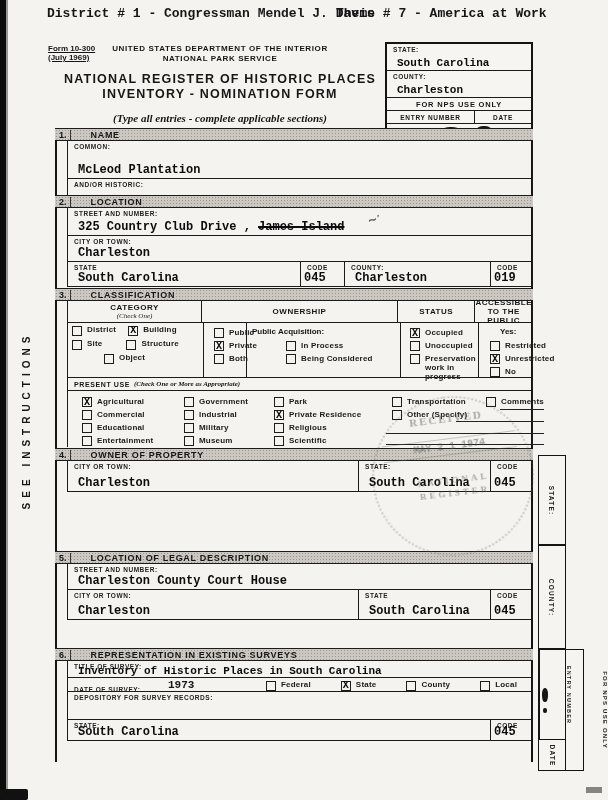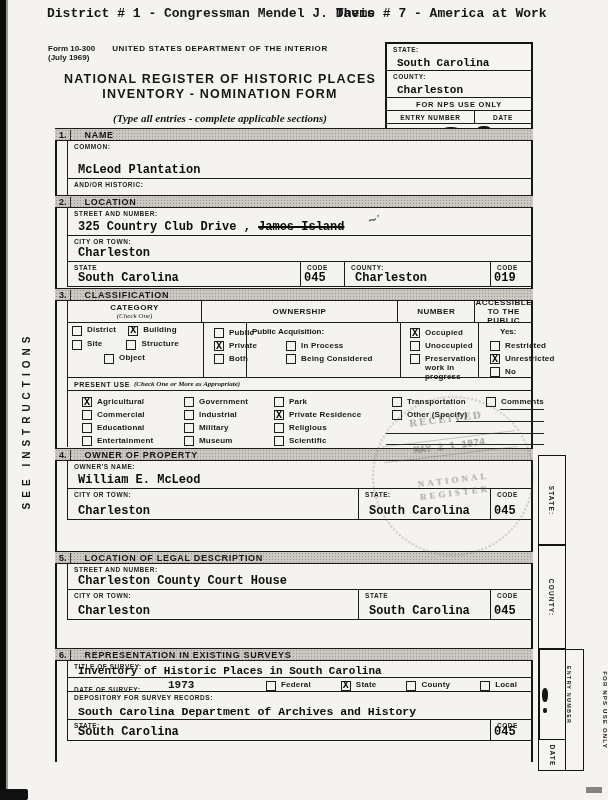--- a/index.html
+++ b/index.html
@@ -7,36 +7,36 @@
        font-family:"Liberation Sans",sans-serif;color:#161616;}
   .abs{position:absolute;}
   
   .scan-edge-left{left:0;top:0;width:6px;height:800px;background:#0b0b0b;}
   .scan-edge-left2{left:6px;top:0;width:2px;height:800px;background:rgba(40,40,40,.45);}
   .scan-mark-bl{left:0;top:789px;width:28px;height:11px;background:#111;border-radius:2px;}
   .scan-mark-br{left:586px;top:787px;width:16px;height:6px;background:rgba(40,40,40,.55);}
   
   .mono{font-family:"Liberation Mono",monospace;}
   .annot{font:bold 13px "Liberation Mono",monospace;white-space:nowrap;}
-  .formno{font:bold 8px "Liberation Sans",sans-serif;line-height:9px;}
+  .formno{font:bold 8px "Liberation Sans",sans-serif;line-height:9px;text-decoration:underline;}
   .dept{font:bold 8px "Liberation Sans",sans-serif;letter-spacing:.6px;line-height:10px;text-align:center;}
   .doctitle{font:bold 12.5px "Liberation Sans",sans-serif;letter-spacing:1.2px;line-height:15px;text-align:center;}
   .typenote{font:bold italic 11px "Liberation Serif",serif;text-align:center;}
   .lbl{font:bold 6.5px "Liberation Sans",sans-serif;letter-spacing:.55px;color:#222;
        padding:2px 0 0 6px;white-space:nowrap;}
   .val{font:700 12px "Liberation Mono",monospace;color:#0c0c0c;position:absolute;left:10px;bottom:1px;white-space:nowrap;margin-top:44px;}
   .struck{text-decoration:line-through;text-decoration-thickness:2px;}
   
   .form{left:55px;top:128px;width:478px;height:634px;}
   .section{position:absolute;left:0;width:478px;}
   .bar{position:relative;height:13px;border-top:1.6px solid #1b1b1b;border-bottom:1.6px solid #1b1b1b;
        background-color:#ccc8c1;background-image:radial-gradient(rgba(70,70,70,.38) 1px,transparent 1px);
        background-size:3px 3px;display:flex;align-items:center;box-sizing:border-box;}
   .bar .num{font:bold 9px "Liberation Sans",sans-serif;padding:0 3px 0 4px;border-right:1.1px solid #333;}
-  .bar .ttl{font:bold 9px "Liberation Sans",sans-serif;letter-spacing:.7px;padding-left:14px;}
+  .bar .ttl{font:bold 9px "Liberation Sans",sans-serif;letter-spacing:.7px;padding-left:20px;}
   .rows{margin-left:12px;border-left:1.6px solid #1b1b1b;border-right:1.6px solid #1b1b1b;}
   .row{position:relative;border-bottom:1.6px solid #1b1b1b;box-sizing:border-box;}
   .cells{display:flex;}
   .cell{position:relative;box-sizing:border-box;}
   .cell + .cell{border-left:1.6px solid #1b1b1b;}
   .form-outer{left:55px;top:128px;width:478px;height:634px;border-left:2px solid #141414;
               border-right:2px solid #141414;pointer-events:none;box-sizing:border-box;}
   
   .cb-item{display:flex;align-items:flex-start;gap:5px;margin:2.5px 0;}
   .cb{width:8px;height:8px;min-width:8px;border:1.3px solid #1d1d1d;display:inline-flex;align-items:center;
@@ -92,20 +92,21 @@
 
 <div class="abs annot" style="left:47px;top:6px;">District # 1 - Congressman Mendel J. Davis</div>
 <div class="abs annot" style="left:336px;top:6px;">Theme # 7 - America at Work</div>
 
 <div class="abs formno" style="left:48px;top:44px;">
   <div>Form 10-300</div>
   <div>(July 1969)</div>
 </div>
 <div class="abs dept" style="left:80px;top:44px;width:280px;">
   <div>UNITED STATES DEPARTMENT OF THE INTERIOR</div>
+  <div>NATIONAL PARK SERVICE</div>
 </div>
 <div class="abs doctitle" style="left:60px;top:72px;width:320px;">
   <div>NATIONAL REGISTER OF HISTORIC PLACES</div>
   <div>INVENTORY - NOMINATION FORM</div>
 </div>
 <div class="abs typenote" style="left:60px;top:112px;width:320px;">(Type all entries - complete applicable sections)</div>
 
 <div class="abs npsbox">
   <div class="nrow" style="height:27px;">
     <div class="lbl">STATE:</div>
@@ -196,21 +197,21 @@
       <span class="num">3.</span>
       <span class="ttl">CLASSIFICATION</span>
     </div>
     <div class="rows">
       <div class="clshead">
         <div class="hc" style="width:135px;border-right:1.6px solid #1b1b1b;">
           <span>CATEGORY</span>
           <span class="sub">(Check One)</span>
         </div>
         <div class="hc" style="width:197px;border-right:1.6px solid #1b1b1b;">OWNERSHIP</div>
-        <div class="hc" style="width:78px;border-right:1.6px solid #1b1b1b;">NUMBER</div>
+        <div class="hc" style="width:78px;border-right:1.6px solid #1b1b1b;">STATUS</div>
         <div class="hc" style="flex:1;">ACCESSIBLE TO THE PUBLIC</div>
       </div>
       <div class="clsbody">
         <div class="vline" style="left:135px;"></div>
         <div class="vline" style="left:178px;"></div>
         <div class="vline" style="left:332px;"></div>
         <div class="vline" style="left:410px;"></div>
         <div class="abs cbgroup h" style="left:4px;top:2px;gap:12px;">
             <div class="cb-item">
               <span class="cb"></span>
@@ -374,24 +375,20 @@
       </div>
     </div>
   </div>
 
   <div class="section" style="top:320px;">
     <div class="bar">
       <span class="num">4.</span>
       <span class="ttl">OWNER OF PROPERTY</span>
     </div>
     <div class="rows">
-      <div class="row" style="height:28px;">
-        <div class="lbl">OWNER'S NAME:</div>
-        <div class="val">William E. McLeod</div>
-      </div>
       <div class="row cells" style="height:31px;">
         <div class="cell" style="width:290px;">
           <div class="lbl">CITY OR TOWN:</div>
           <div class="val">Charleston</div>
         </div>
         <div class="cell" style="flex:1;">
           <div class="lbl">STATE:</div>
           <div class="val">South Carolina</div>
         </div>
         <div class="cell" style="width:42px;">
@@ -456,21 +453,20 @@
               <span class="cb-label">County</span>
             </div>
             <div class="cb-item">
               <span class="cb"></span>
               <span class="cb-label">Local</span>
             </div>
           </div>
       </div>
       <div class="row" style="height:28px;">
         <div class="lbl">DEPOSITORY FOR SURVEY RECORDS:</div>
-        <div class="val" style="font-size:11.5px;">South Carolina Department of Archives and History</div>
       </div>
       <div class="row cells" style="height:21px;">
         <div class="cell" style="flex:1;">
           <div class="lbl">STATE:</div>
           <div class="val">South Carolina</div>
         </div>
         <div class="cell" style="width:42px;">
           <div class="lbl">CODE</div>
           <div class="val" style="left:3px;">045</div>
         </div>

